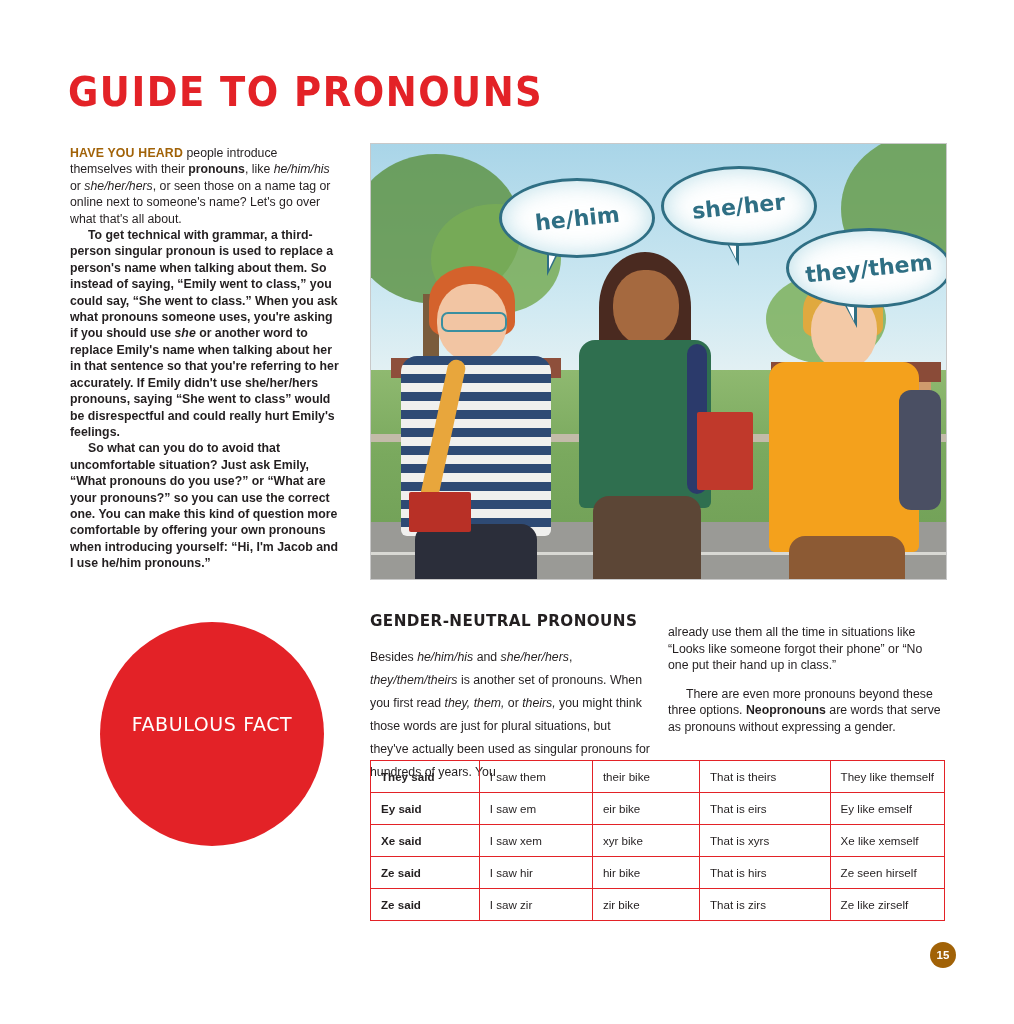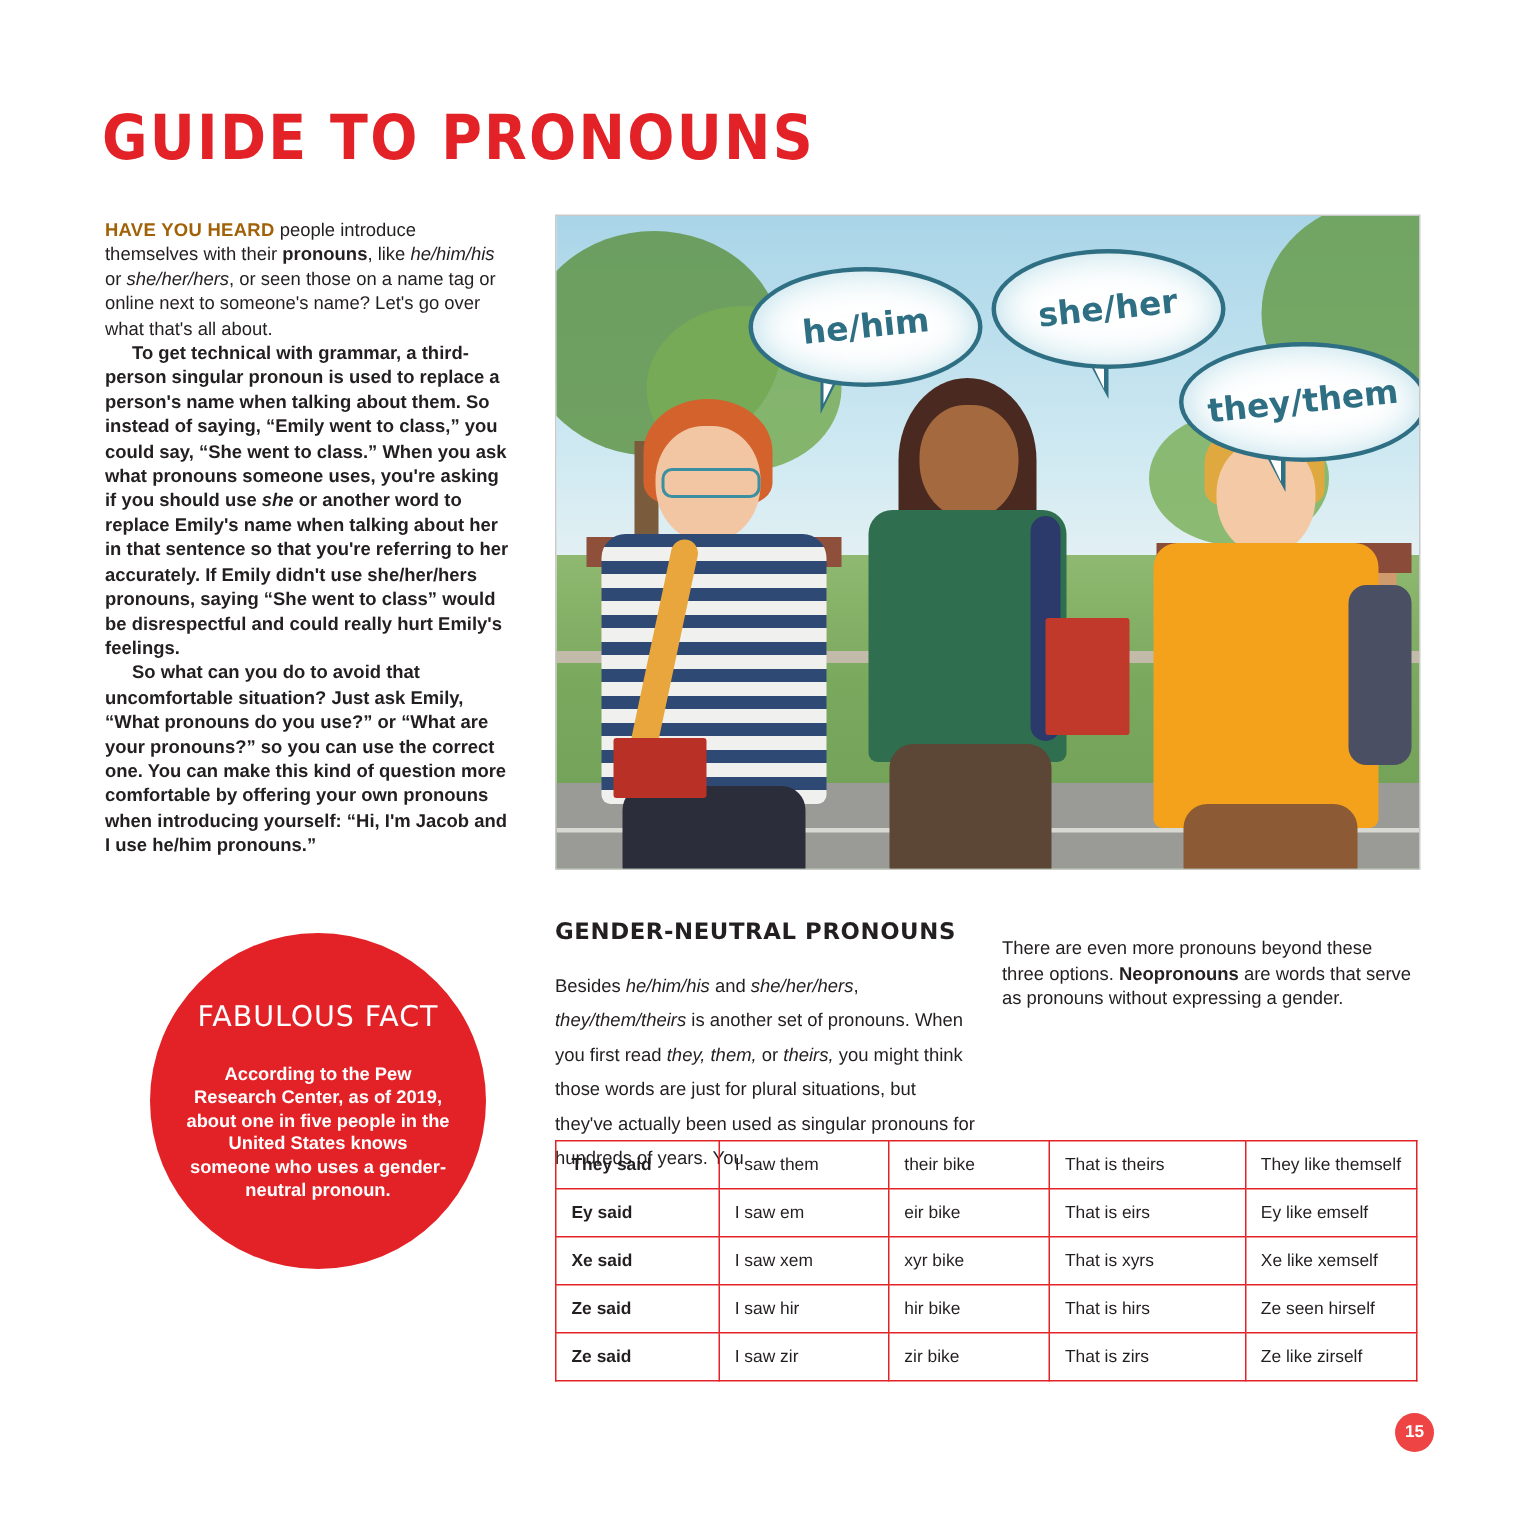--- a/index.html
+++ b/index.html
@@ -130,21 +130,21 @@
     padding:9px 10px;
     color:#231f20;
     white-space:nowrap;
   }
   .tbl td.b{font-weight:700;}
   .tbl td.n{font-weight:400;margin-top:24px;}
 
   
   .pagenum{
     position:absolute;left:930px;top:942px;width:26px;height:26px;
-    border-radius:50%;background:#ef4444;color:#fff;
+    border-radius:50%;background:#a16207;color:#fff;
     font-size:11.5px;font-weight:700;
     display:flex;align-items:center;justify-content:center;
   }
 </style>
 </head>
 <body>
 
 <div class="page">
 
   <div class="title">GUIDE TO PRONOUNS</div>
@@ -218,32 +218,32 @@
 
     <div class="tail t3"></div>
     <div class="tail t3b"></div>
     <div class="bubble b3">
         <span>they/them</span>
       </div>
   </div>
 
   <div class="fact">
     <div class="fact-title">FABULOUS FACT</div>
-    <div class="fact-body">According to the Pew Research Center, as of 2019, about one in five people in the United States knows someone who uses a gender-neutral pronoun.</div>
   </div>
 
   <div class="gn-head">GENDER-NEUTRAL PRONOUNS</div>
 
   <div class="gn-left">
     <p>
       <span>Besides </span><span class="ital">he/him/his</span><span> and </span><span class="ital">she/her/hers</span><span>, </span><span class="ital">they/them/theirs</span><span> is another set of pronouns. When you first read </span><span class="ital">they, them,</span><span> or </span><span class="ital">theirs,</span><span> you might think those words are just for plural situations, but they've actually been used as singular pronouns for hundreds of years. You</span>
     </p>
   </div>
 
   <div class="gn-right">
+    <p>already use them all the time in situations like “Looks like someone forgot their phone” or “No one put their hand up in class.”</p>
     <p>
       <span>There are even more pronouns beyond these three options. </span><span class="bold">Neopronouns</span><span> are words that serve as pronouns without expressing a gender.</span>
     </p>
   </div>
 
   <table class="tbl">
     <tbody>
       <tr>
         <td class="b" style="width:100px">They said</td>
         <td class="n" style="width:105px">I saw them</td>

